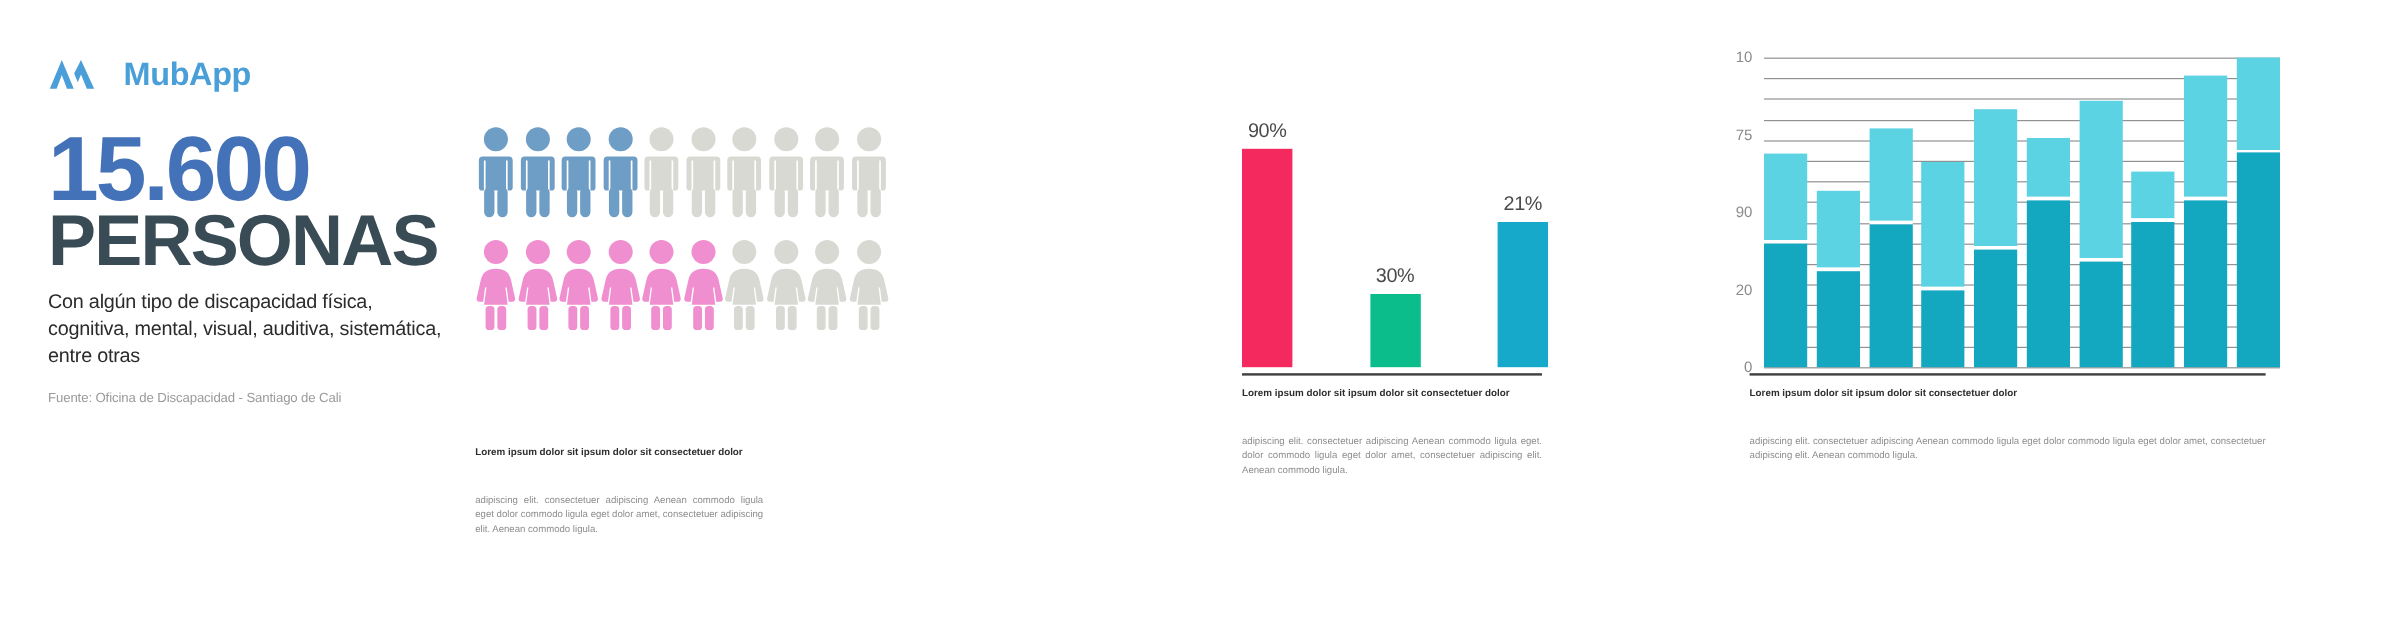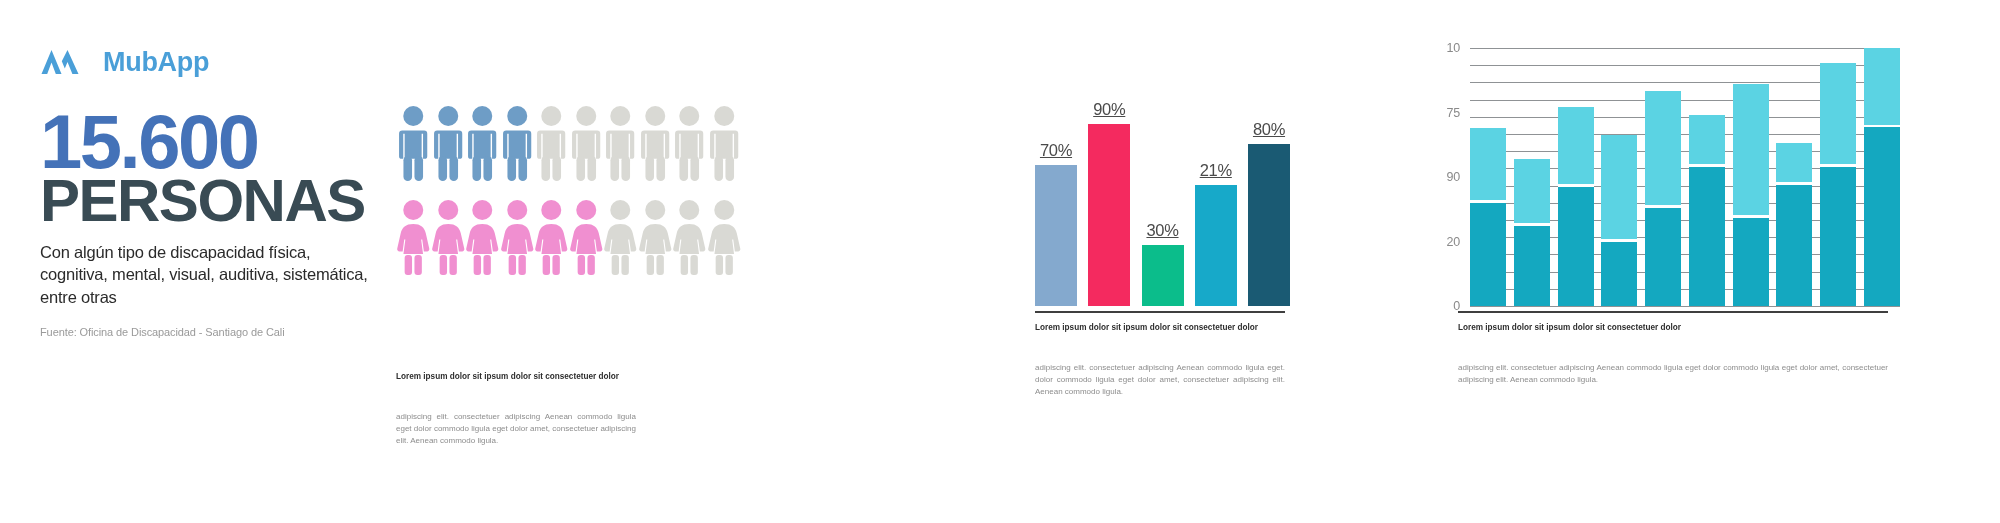--- a/index.html
+++ b/index.html
@@ -49,21 +49,21 @@
 
   #pictogram-caption { left:396px; top:371px; width:240px; }
 
   
   #bar-chart-panel { left:1035px; top:48px; width:255px; height:258px; }
   #bar-plot {
     position:absolute; left:0; bottom:0; width:100%; height:228px;
     display:flex; align-items:flex-end; justify-content:space-between;
   }
   .bar-col { width:42px; position:relative; height:100%; display:flex; flex-direction:column; justify-content:flex-end; }
-  .bar-value { font-size:16.5px; color:#4a4a4a; text-align:center; margin-bottom:5px; letter-spacing:-0.3px;text-decoration:underline; }
+  .bar-value { font-size:16.5px; color:#4a4a4a; text-align:center; margin-bottom:5px; letter-spacing:-0.3px; }
   .bar-rect { width:100%; }
 
   #bar-rule { position:absolute; left:1035px; top:311px; width:250px; height:1.6px; background:#3f3f3f; }
   #bar-caption { left:1035px; top:322px; width:250px; }
 
   
   #stacked-panel { left:1430px; top:48px; width:470px; height:258px; }
   #stacked-axis { position:absolute; left:0; top:0; width:36px; height:100%; }
   .axis-tick {
     position:absolute; right:6px; font-size:12.5px; color:#8a8a8a;
@@ -274,38 +274,30 @@
 </div>
 
 <div class="panel caption" id="pictogram-caption">
   <div class="caption-title">Lorem ipsum dolor sit  ipsum dolor sit consectetuer dolor</div>
   <div class="caption-body">adipiscing elit.  consectetuer adipiscing  Aenean  commodo ligula eget dolor commodo  ligula  eget dolor amet, consectetuer  adipiscing  elit. Aenean commodo ligula.</div>
 </div>
 
 <div class="panel" id="bar-chart-panel">
   <div id="bar-plot">
       <div class="bar-col">
-        <div class="bar-value">70%</div>
-        <div class="bar-rect" style="background: rgb(132, 169, 206); height: 141.4px;"></div>
-      </div>
-      <div class="bar-col">
         <div class="bar-value">90%</div>
         <div class="bar-rect" style="background: rgb(244, 42, 95); height: 181.8px;"></div>
       </div>
       <div class="bar-col">
         <div class="bar-value">30%</div>
         <div class="bar-rect" style="background: rgb(11, 189, 139); height: 60.6px;"></div>
       </div>
       <div class="bar-col">
         <div class="bar-value">21%</div>
         <div class="bar-rect" style="background: rgb(23, 169, 201); height: 121.2px;"></div>
-      </div>
-      <div class="bar-col">
-        <div class="bar-value">80%</div>
-        <div class="bar-rect" style="background: rgb(26, 90, 115); height: 161.6px;"></div>
       </div>
     </div>
 </div>
 <div id="bar-rule"></div>
 <div class="panel caption" id="bar-caption">
   <div class="caption-title">Lorem ipsum dolor sit  ipsum dolor sit consectetuer dolor</div>
   <div class="caption-body">adipiscing elit.  consectetuer adipiscing  Aenean  commodo ligula eget. dolor  commodo  ligula  eget  dolor  amet, consectetuer  adipiscing  elit. Aenean commodo ligula.</div>
 </div>
 
 <div class="panel" id="stacked-panel">

